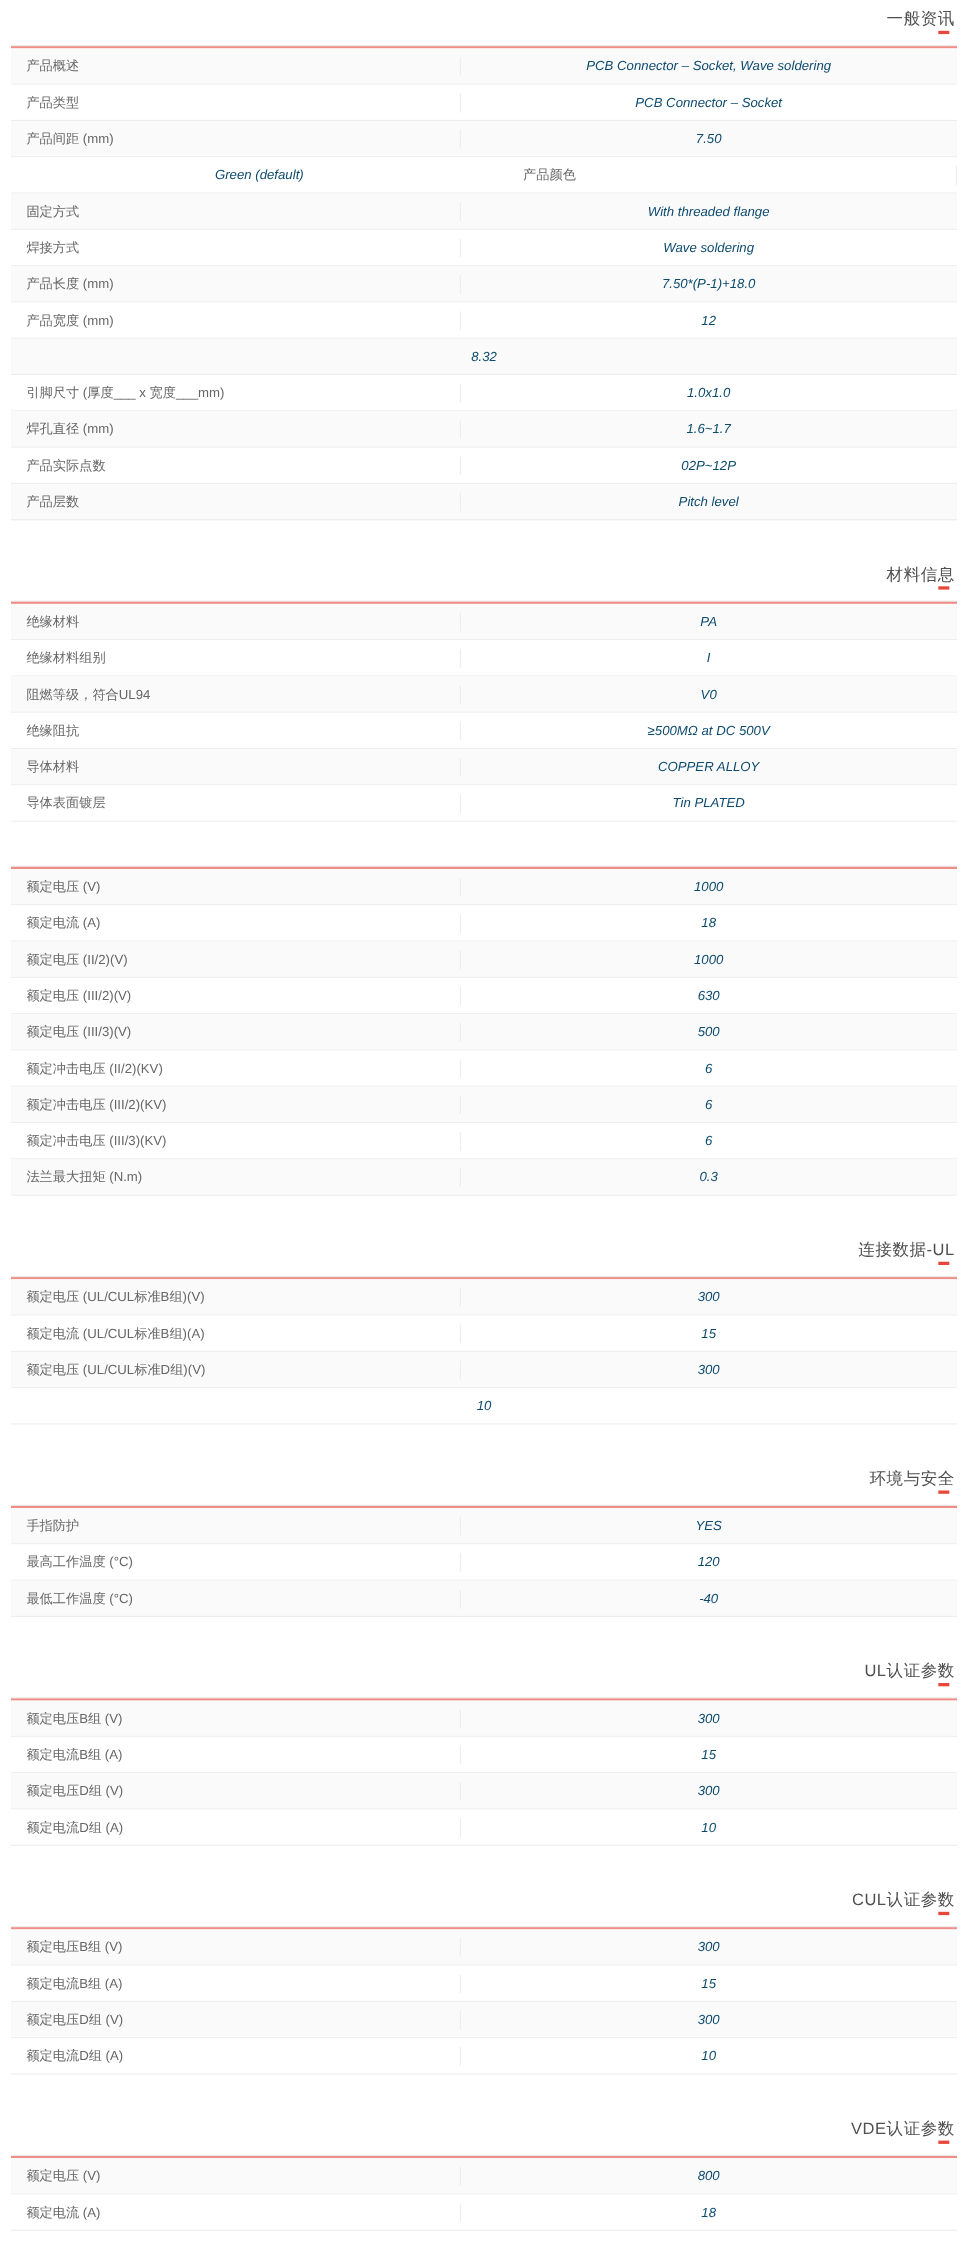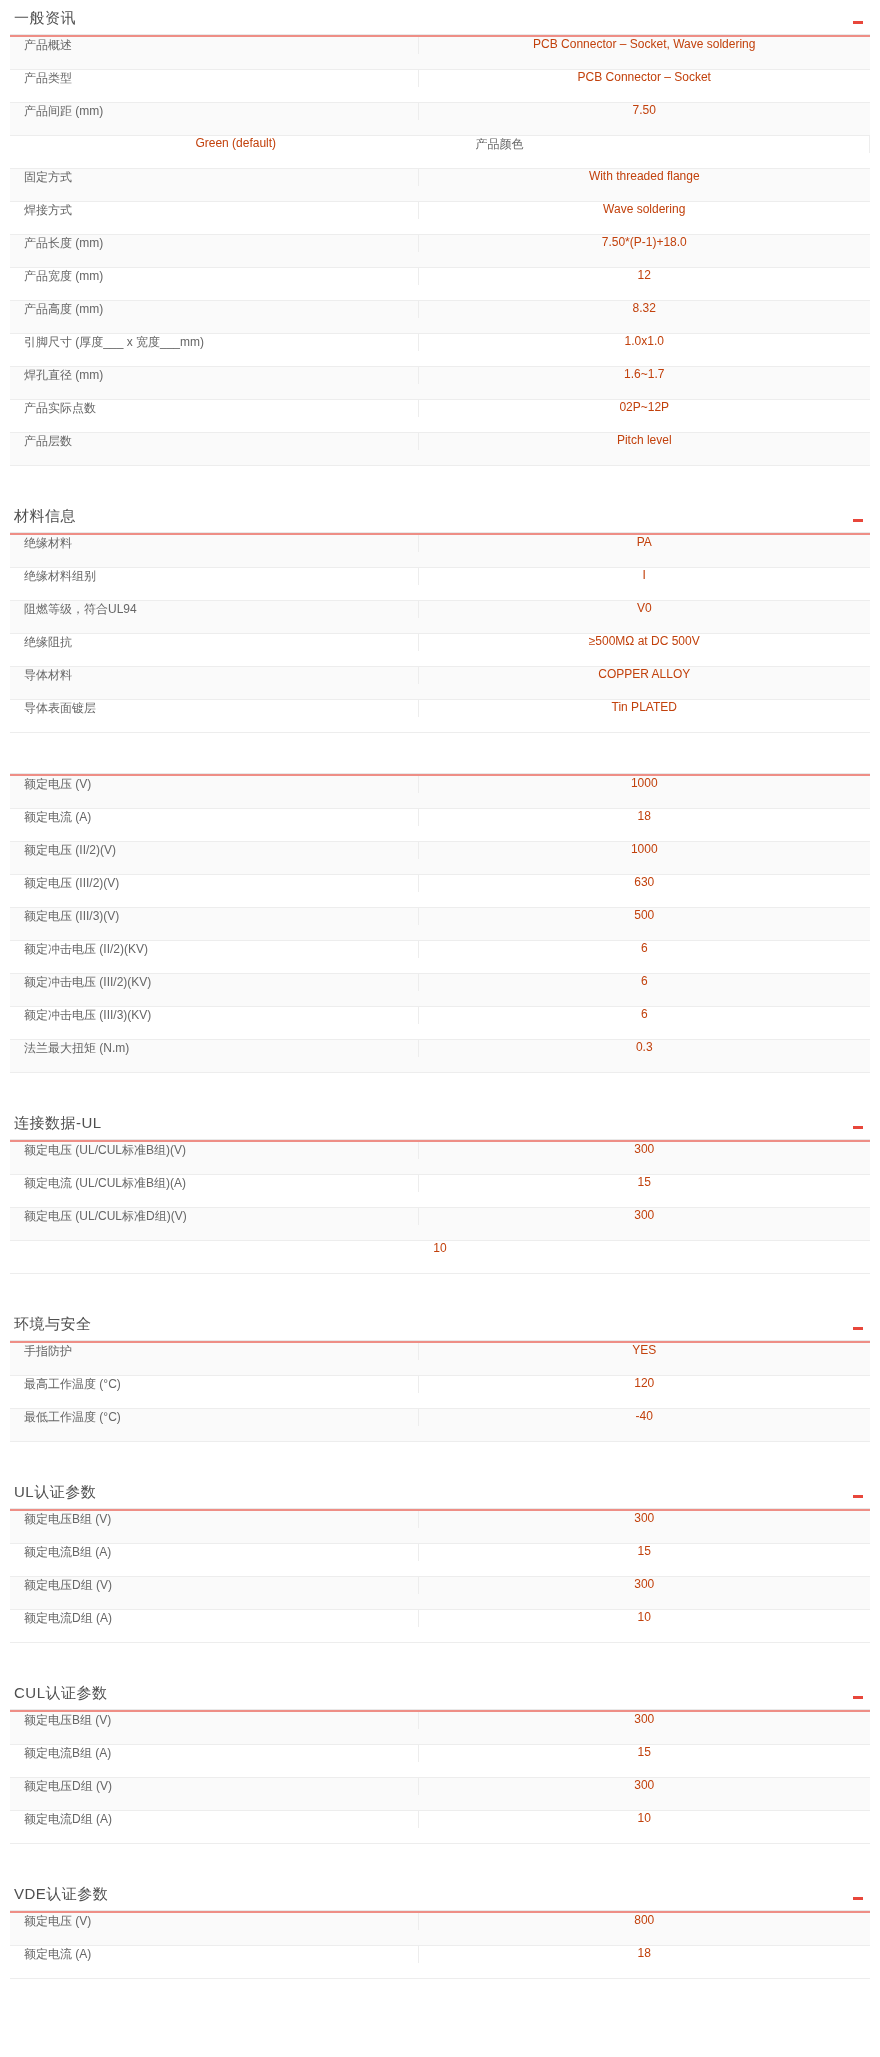--- a/index.html
+++ b/index.html
@@ -10,23 +10,23 @@
   }
   body {
     width: 880px;
     padding-top: 8px;
   }
   .spec-section {
     margin: 0 10px 40px 10px;
   }
   .section-header {
     display: flex;
-    justify-content: space-between;
     align-items: flex-end;
     padding: 0 2px 6px 4px;
+    flex-direction: column;
   }
   .section-title {
     margin: 0;
     font-size: 15px;
     font-weight: 400;
     color: #4f4f4f;
     line-height: 20px;
     letter-spacing: 0.5px;
   }
   .collapse-minus {
@@ -35,43 +35,44 @@
     height: 3px;
     background: #e8473b;
     margin: 0 5px 4px 0;
     cursor: pointer;
   }
   .rule-gray { height: 1px; background: #e9e9e9; }
   .rule-red  { height: 2px; background: #ee8e86; }
   .spec-table { width: 100%; }
   .spec-row {
     display: flex;
-    align-items: flex-start;
+    align-items: center;
     height: 32px;
     border-bottom: 1px solid #ededed;
     font-size: 12px;
     background: #ffffff;
   }
   .spec-row:nth-child(odd) { background: #fafafa; }
   .cell { box-sizing: border-box; }
   .cell.label {
     width: 47.5%;
     border-right: 1px solid #ededed;
     display: flex;
     align-items: center;
     padding-left: 14px;
     color: #666666;
   }
   .cell.value {
     flex: 1;
     display: flex;
     align-items: center;
     justify-content: center;
-    color: #c2410c;
+    color: #0c4a6e;
     text-align: center;
+    font-style: italic;
   }
 </style>
 </head>
 <body>
 
 <main id="content">
   <section class="spec-section">
     <div class="section-header">
       <h2 class="section-title">一般资讯</h2>
       <span class="collapse-minus"></span>
@@ -114,21 +115,20 @@
     <div class="cell label">产品长度 (mm)</div>
     <div class="cell value">7.50*(P-1)+18.0</div>
   </div>
 
   <div class="spec-row">
     <div class="cell label">产品宽度 (mm)</div>
     <div class="cell value">12</div>
   </div>
 
   <div class="spec-row">
-    <div class="cell label">产品高度 (mm)</div>
     <div class="cell value">8.32</div>
   </div>
 
   <div class="spec-row">
     <div class="cell label">引脚尺寸 (厚度___ x 宽度___mm)</div>
     <div class="cell value">1.0x1.0</div>
   </div>
 
   <div class="spec-row">
     <div class="cell label">焊孔直径 (mm)</div>

